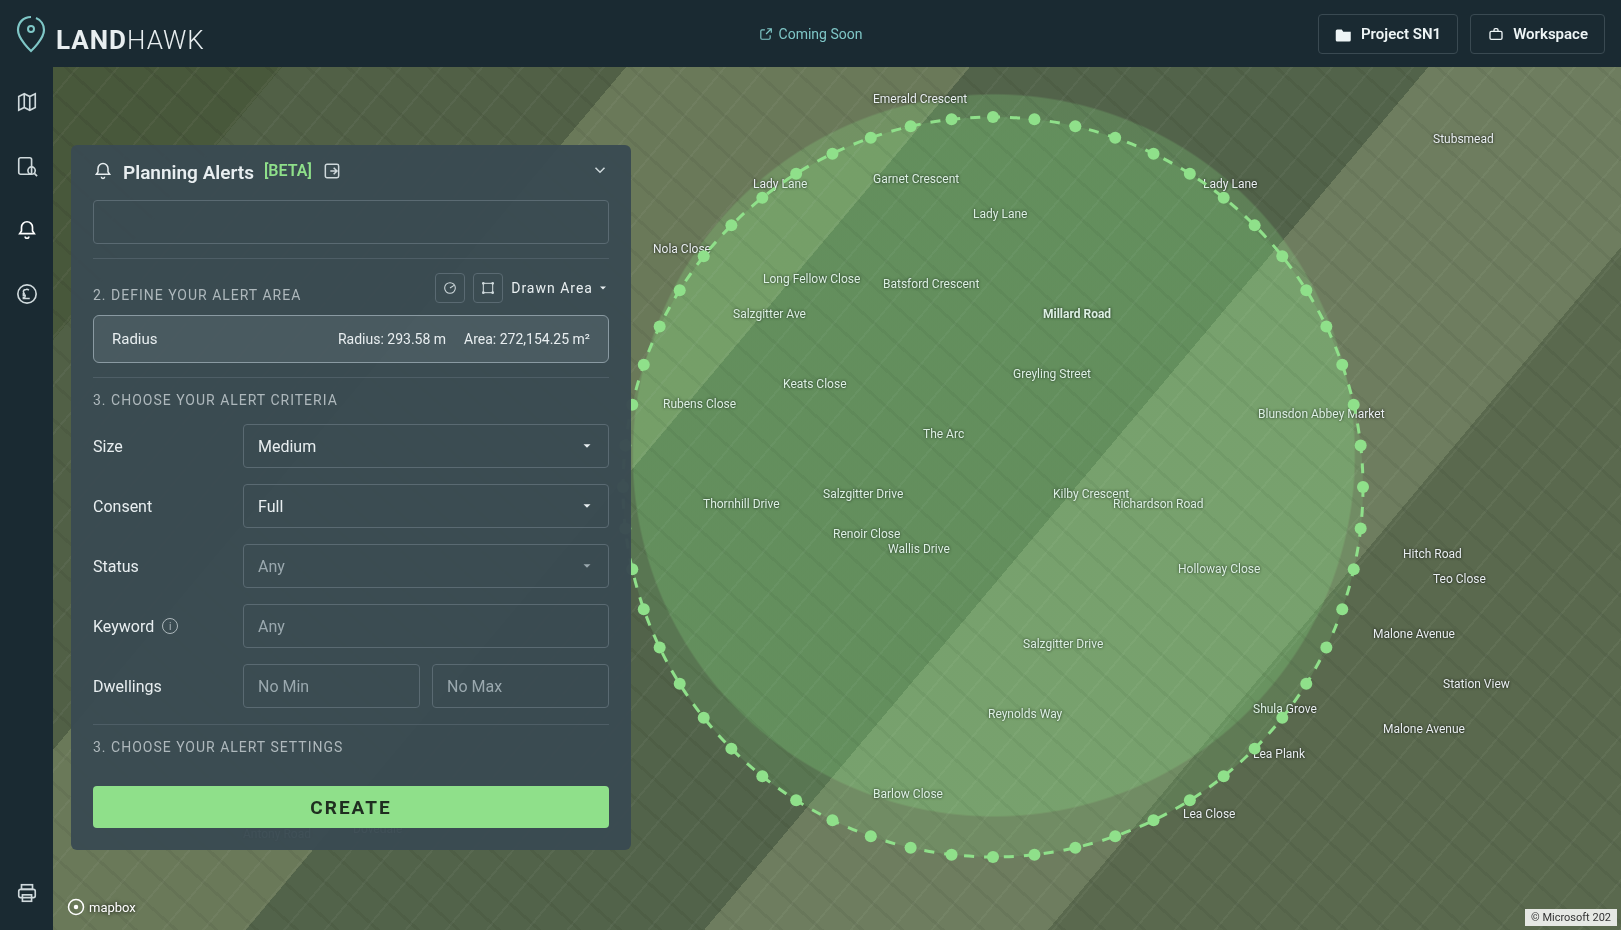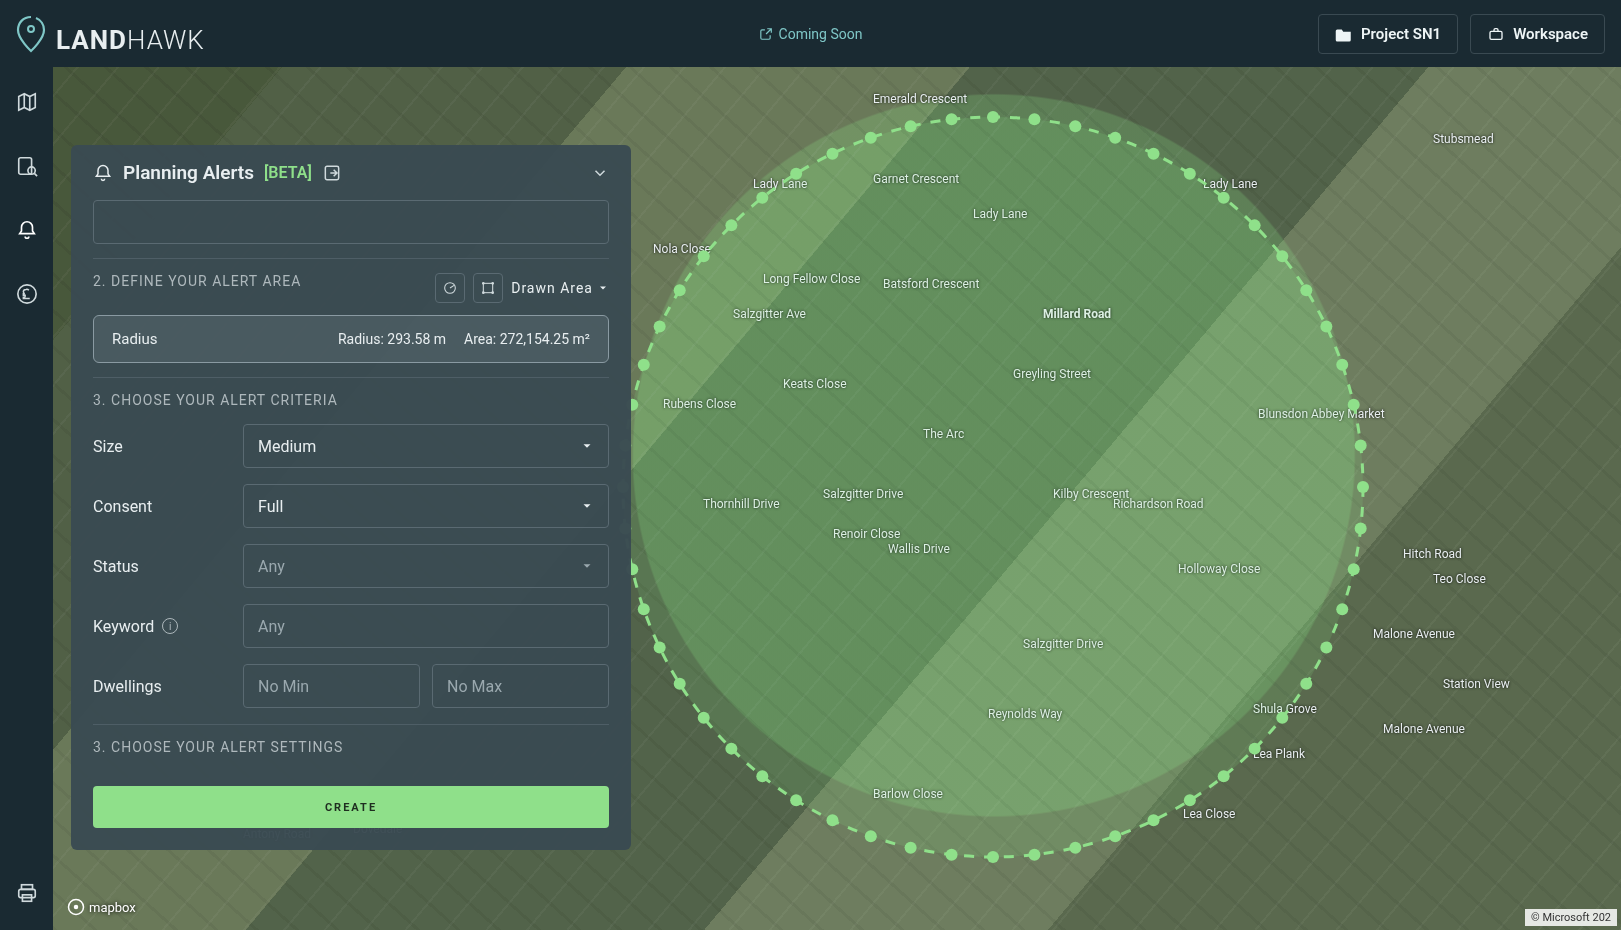--- a/index.html
+++ b/index.html
@@ -43,50 +43,50 @@
 
 
 .search-row { position:absolute; left:18px; top:18px; display:flex; gap:18px; z-index:6; }
 .search-box { width:494px; height:42px; background:#fff; border-radius:6px; display:flex; align-items:center; padding:0 14px; color:#2a3a42; font-size:17px; }
 .search-box input { flex:1; border:0; outline:0; font-size:17px; color:#2a3a42; background:transparent; }
 .pin-ico { color:#6b7a82; }
 .flag-btn { width:42px; height:42px; background:#3b4a52; border-radius:6px; display:flex; align-items:center; justify-content:center; color:#cfd9dc; cursor:pointer; }
 
 
 .panel { position:absolute; left:18px; top:78px; width:560px; background:rgba(58,74,82,0.97); border-radius:6px; z-index:6; color:#e8eef0; }
-.panel-head { display:flex; align-items:center; padding:16px 22px; gap:10px; cursor:pointer; }
+.panel-head { display:flex; padding:16px 22px; gap:10px; cursor:pointer; }
 .panel-title { font-size:19px; font-weight:600; }
 .beta { color:#8fe08a; font-weight:600; }
 .open-icon,.chev-icon { color:#cfd9dc; }
 .chev-icon { margin-left:auto; }
 .panel-body { height:570px; overflow-y:auto; padding:0 22px; position:relative; }
 .panel-body::-webkit-scrollbar{width:6px}
 .panel-body::-webkit-scrollbar-thumb{background:#2c3a42;border-radius:3px}
-.section-hdr { color:#aeb8bc; font-size:14px; letter-spacing:1px; margin:14px 0 12px; display:flex; align-items:flex-start; gap:28px; }
+.section-hdr { color:#aeb8bc; font-size:14px; letter-spacing:1px; margin:14px 0 12px; display:flex; align-items:flex-end; gap:28px; }
 .section-hdr .tools { margin-left:auto; display:flex; gap:8px; align-items:center; }
 .tool-ico { width:30px; height:30px; border:1px solid #5a6a72; border-radius:4px; display:flex; align-items:center; justify-content:center; cursor:pointer; color:#cfd9dc;}
 .drawn-area { color:#e8eef0; font-size:14px; display:flex; align-items:center; gap:4px; cursor:pointer; }
 .empty-box { height:44px; border:1px solid #5a6a72; border-radius:4px; margin-bottom:6px; }
 .radius-box { border:1px solid #8a9aa2; border-radius:6px; padding:14px 18px; display:flex; align-items:center; background:rgba(120,135,142,0.25); }
 .radius-box .lbl { color:#e8eef0; font-size:15px; }
 .radius-box .vals { margin-left:auto; display:flex; gap:18px; font-size:14px; color:#e8eef0; }
 .divider { height:1px; background:#4e5e66; margin:14px 0 0; }
 .form-row { display:flex; margin:16px 0; }
 .form-row .fl { width:150px; color:#e8eef0; font-size:16px; display:flex; align-items:center; gap:8px; }
 .info-ico { width:16px;height:16px;border:1.5px solid #aeb8bc;border-radius:50%;display:inline-flex;align-items:center;justify-content:center;font-size:10px;color:#aeb8bc; }
 .select { flex:1; height:44px; border:1px solid #5a6a72; border-radius:4px; display:flex; align-items:center; padding:0 14px; color:#e8eef0; font-size:16px; cursor:pointer; justify-content:space-between;}
 .select.dim { color:#9aa8ae; }
 .text-input { flex:1; height:44px; border:1px solid #5a6a72; border-radius:4px; padding:0 14px; display:flex; align-items:center; }
 .text-input input { background:transparent; border:0; outline:0; color:#e8eef0; font-size:16px; width:100%; }
 .text-input input::placeholder{color:#9aa8ae}
 .dual { display:flex; gap:12px; }
 .dual .text-input{flex:1}
 .settings-row { display:flex; align-items:center; padding:6px 0; font-size:14px; }
 .panel-footer { padding:16px 22px 22px; }
-.create-btn { width:100%; height:42px; background:#8fe08a; color:#1f2e20; font-weight:700; letter-spacing:2px; border:0; border-radius:4px; cursor:pointer; font-size:11px;}
+.create-btn { width:100%; height:42px; background:#8fe08a; color:#1f2e20; font-weight:700; letter-spacing:2px; border:0; border-radius:4px; cursor:pointer; font-size:19px;}
 
 svg { display:block; }
 </style>
 </head>
 <body>
 
 <div class="topbar">
   <div class="logo-block">
     <svg width="30" height="38" viewBox="0 0 30 38">
       <path d="M15 2 C7 2 2 8 2 15 C2 24 15 36 15 36 C15 36 28 24 28 15 C28 10 25 5 20 3" fill="none" stroke="#7fc7c7" stroke-width="2.2"></path>

